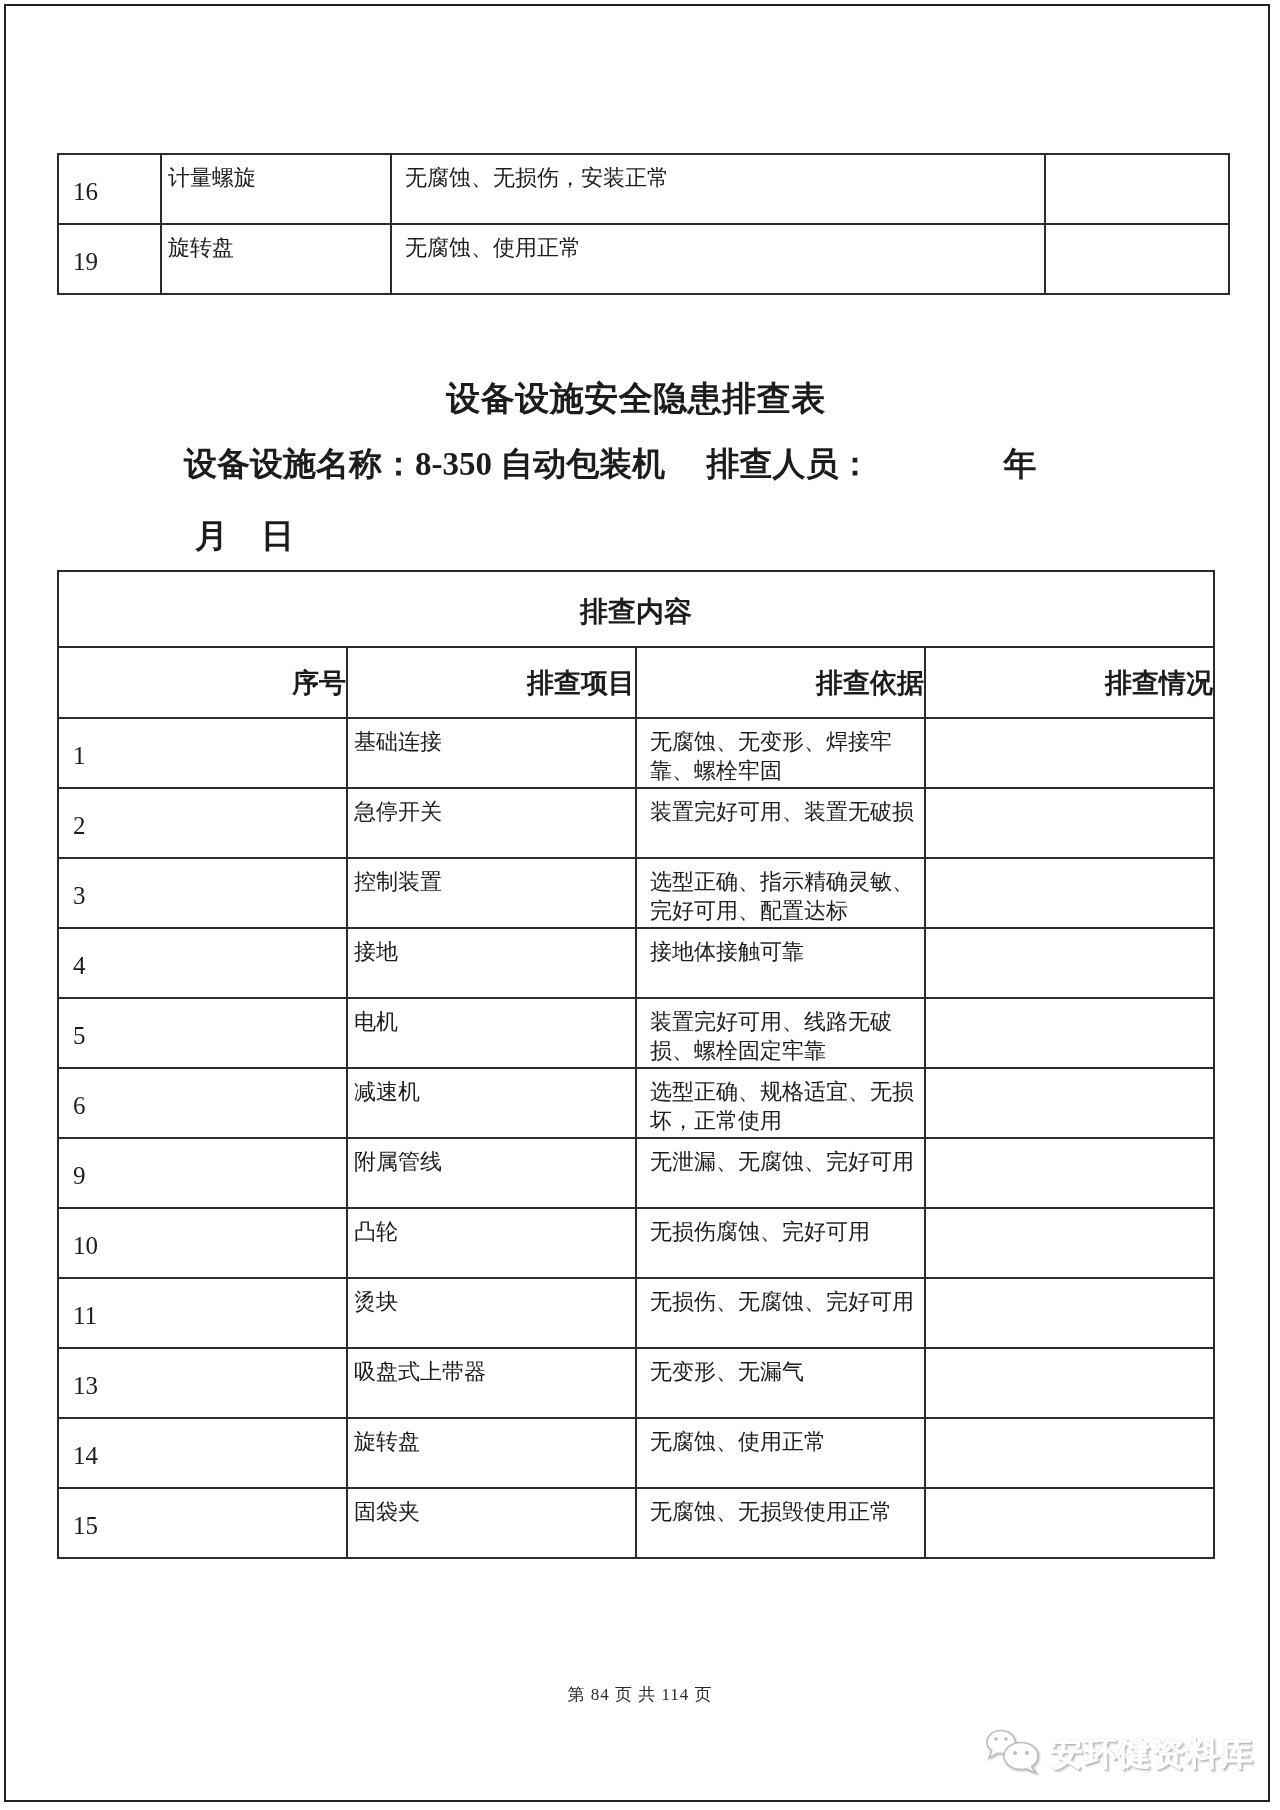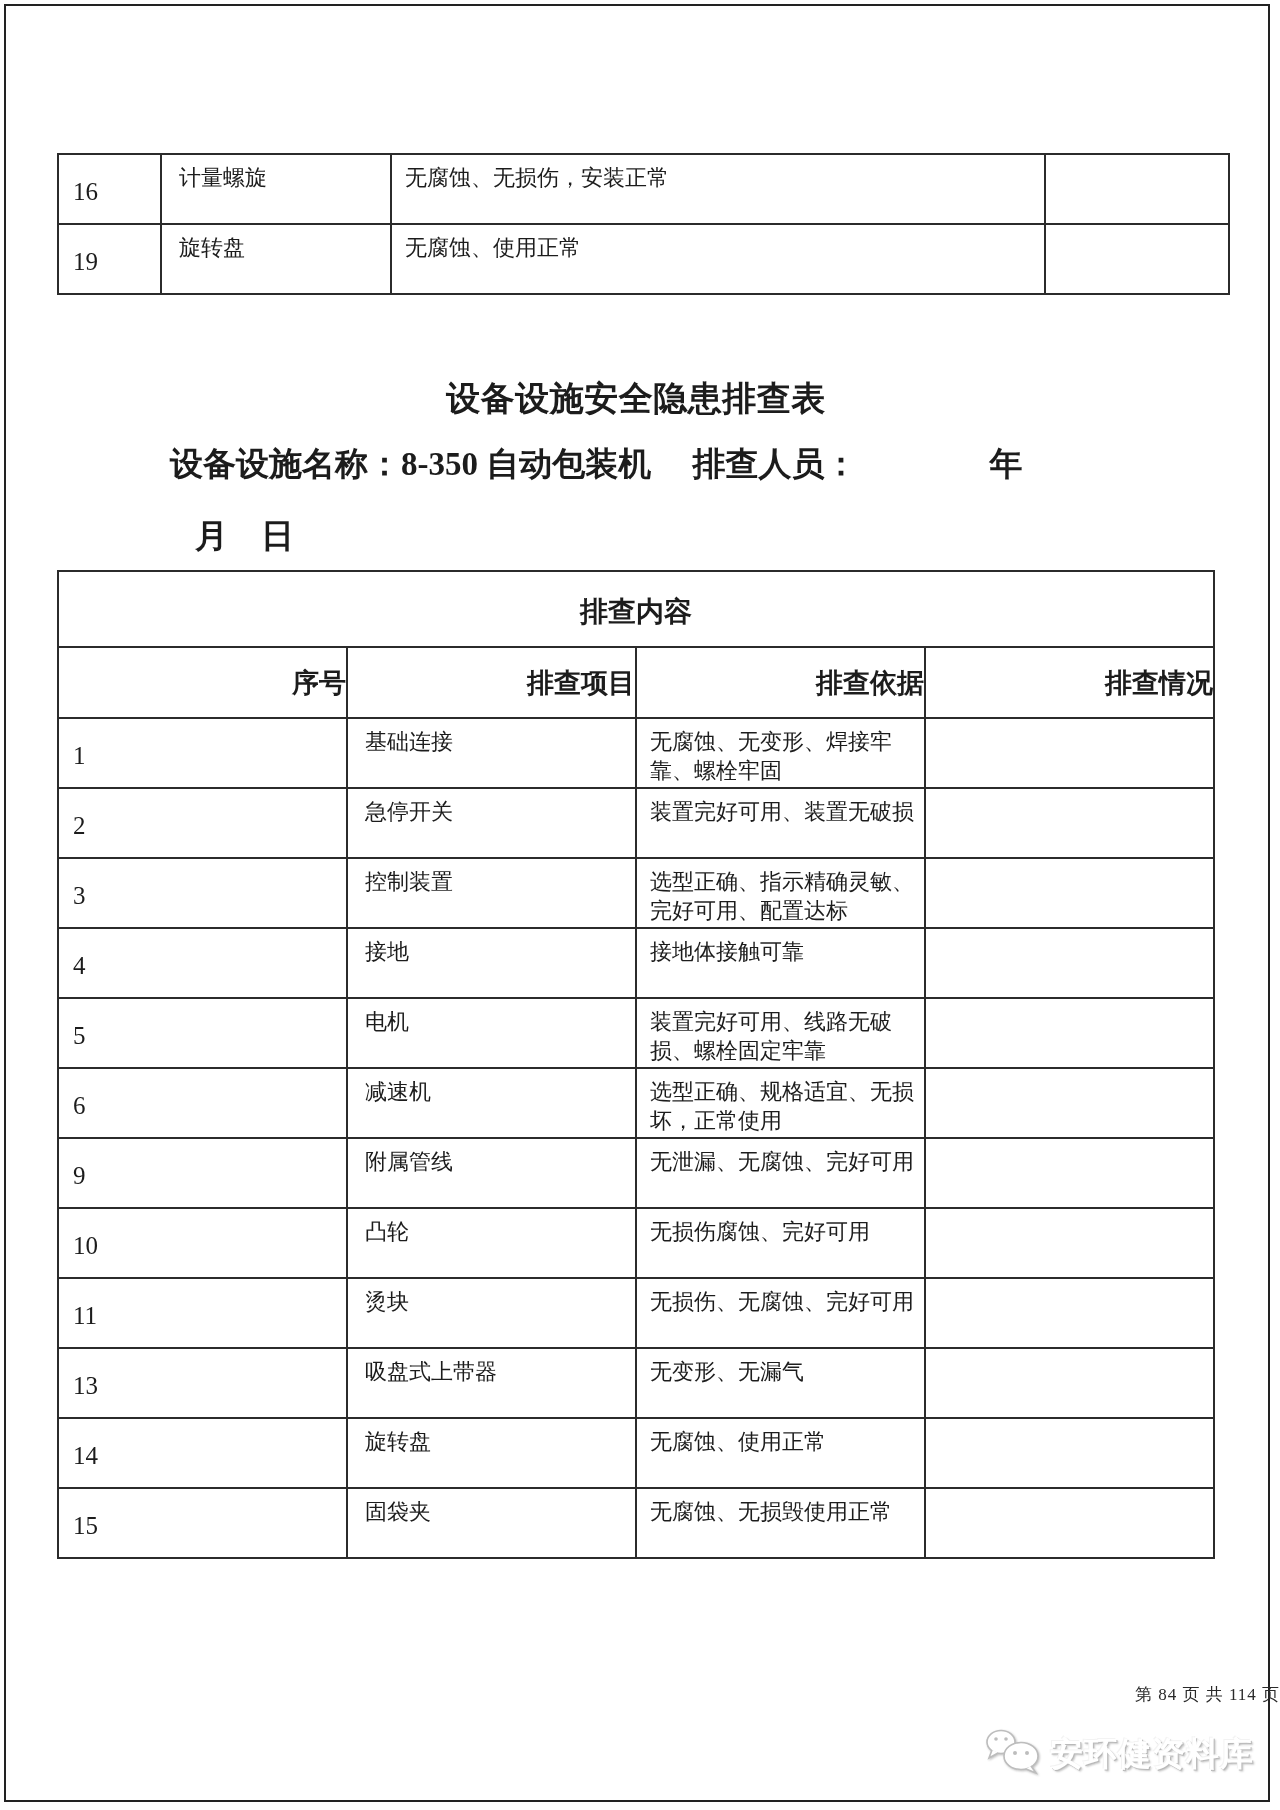--- a/index.html
+++ b/index.html
@@ -33,21 +33,21 @@
   td.num{
     width:103px;height:70px;
     font-size:25px;
     vertical-align:middle;
     padding:6px 0 0 14px;
   }
   td.item{
     width:230px;
     font-size:22px;
     vertical-align:top;
-    padding:9px 4px 0 17px;
+    padding:9px 4px 0 6px;
     line-height:1.3;
   }
   td.basis{
     width:654px;
     font-size:22px;
     vertical-align:top;
     padding:9px 6px 0 13px;
     line-height:1.3;
   }
   td.status{
@@ -73,32 +73,32 @@
     padding:0;
   }
   .doc-title{
     position:absolute;left:57px;top:376px;width:1158px;
     text-align:center;
     font-size:34px;font-weight:bold;
     letter-spacing:0.5px;
     white-space:pre;
   }
   .subtitle-line{
-    position:absolute;left:170px;top:442px;
+    position:absolute;left:184px;top:442px;
     font-size:33px;font-weight:bold;
     white-space:pre;
   }
   .date-line{
     position:absolute;left:195px;top:514px;
     font-size:33px;font-weight:bold;
     white-space:pre;
   }
   .footer{
     position:absolute;left:0;top:1683px;width:1280px;
-    text-align:right;
+    text-align:center;
     font-size:17px;
     color:#2a2a2a;
     letter-spacing:1px;
   }
   .watermark{
     position:absolute;left:984px;top:1728px;
     display:flex;align-items:center;
     gap:8px;
   }
   .watermark-text{

